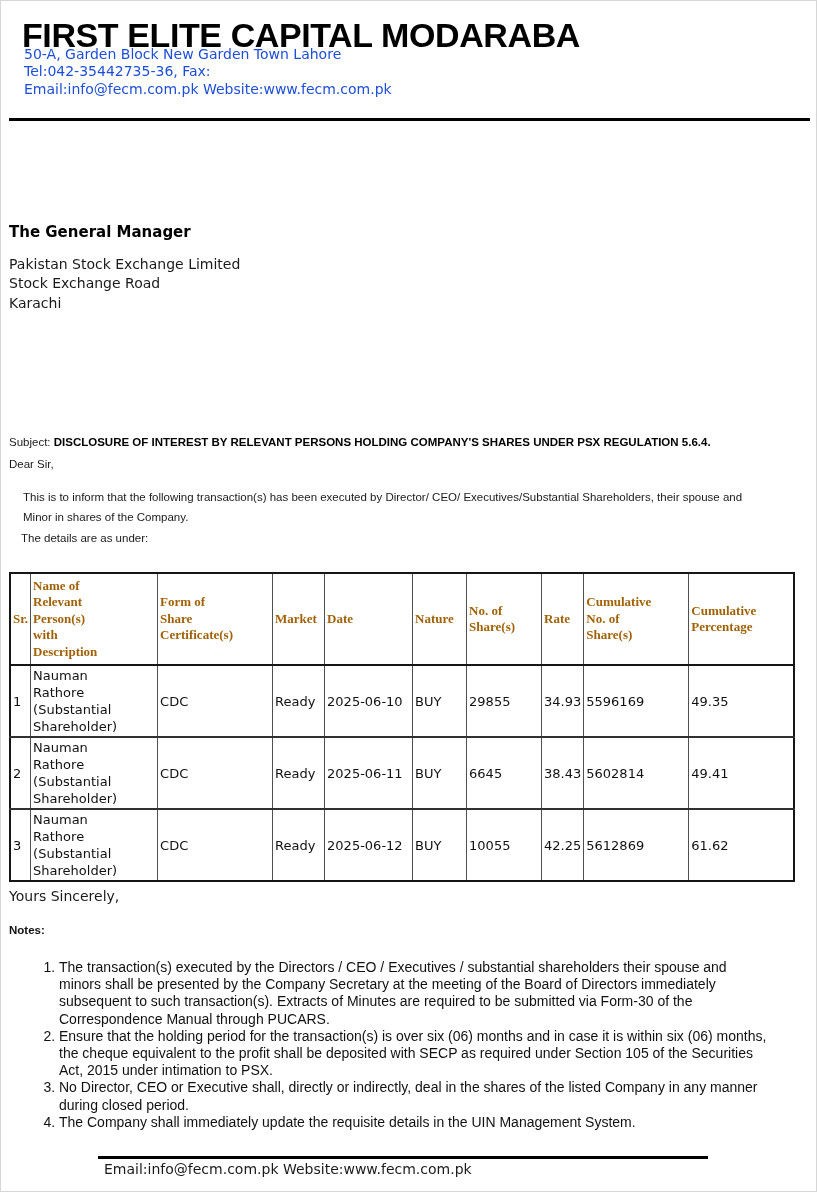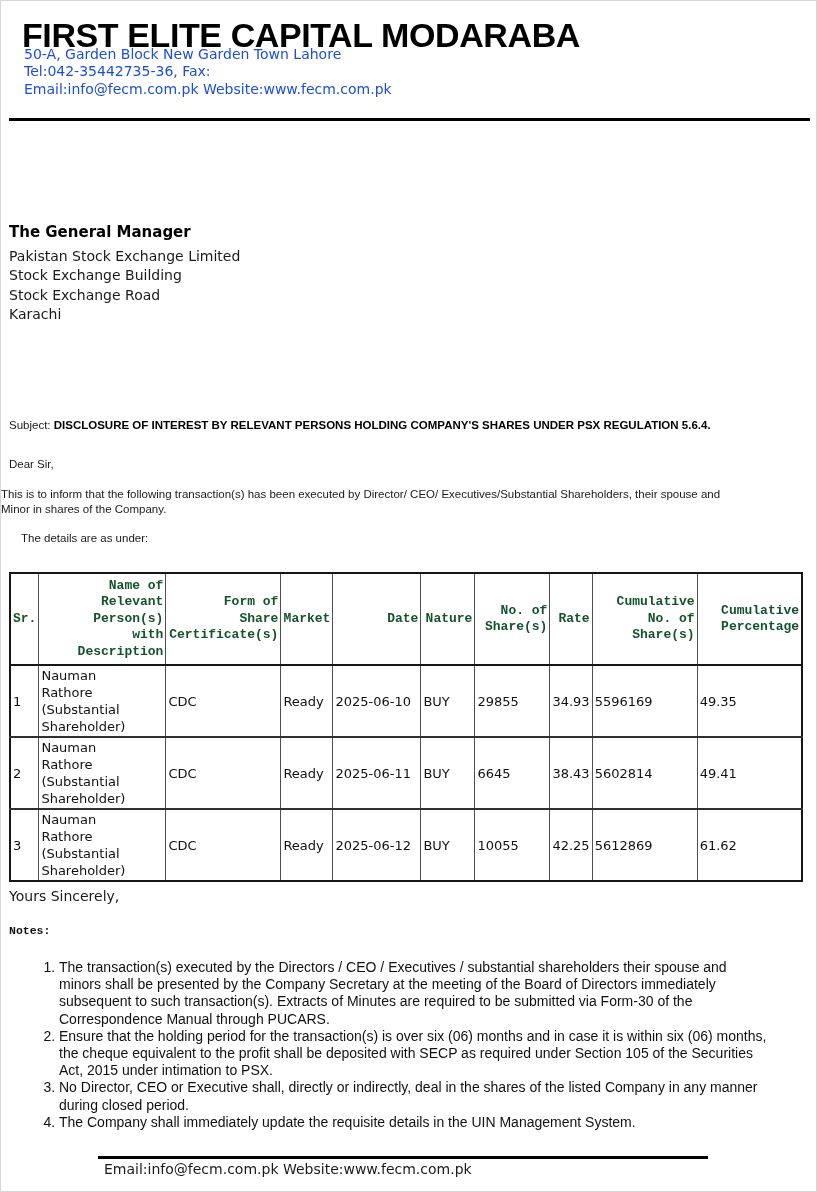--- a/index.html
+++ b/index.html
@@ -12,49 +12,49 @@
 
   
   .lh-title{left:21px;top:15px;font-family:"Liberation Sans",sans-serif;
     font-weight:bold;font-size:34px;letter-spacing:-0.4px;color:#000;white-space:nowrap;}
   .lh-addr{left:23px;top:45px;font-size:14px;line-height:17.4px;color:#1d4ed8;}
   .divider{left:8px;top:117px;width:801px;height:3px;background:#000;}
 
   
   .post-block{left:8px;top:149px;font-size:14px;line-height:19.3px;color:#222;}
   .recipient{left:8px;top:221px;font-size:14px;line-height:19.3px;color:#1a1a1a;}
-  .recipient .r-title{font-size:15px;font-weight:bold;color:#000;margin-bottom:5px;line-height:20px;}
+  .recipient .r-title{font-size:15px;font-weight:bold;color:#000;margin-bottom:13px;line-height:20px;}
 
   
   .small-text{font-family:"Liberation Sans",sans-serif;font-size:11.5px;color:#1a1a1a;}
-  .subject{left:8px;top:418px;white-space:nowrap;}
+  .subject{left:8px;top:435px;white-space:nowrap;}
   .subject b{font-weight:bold;color:#000;}
   .salutation{left:8px;top:457px;}
-  .paragraph{left:0;top:486px;width:745px;line-height:15px;}
+  .paragraph{left:22px;top:486px;width:745px;line-height:20px;}
   .details-intro{left:20px;top:531px;}
 
   
   .tbl-wrap{left:8px;top:571px;}
   table.disclosure{border-collapse:collapse;table-layout:fixed;background:#fff;
     border:2px solid #161616;}
   table.disclosure th,table.disclosure td{
     border:1px solid #4f4f4f;padding:1px 2px;vertical-align:middle;
     overflow:hidden;}
   table.disclosure th{
-    font-family:Liberation Mono, monospace;font-size:13px;font-weight:bold;color:#14532d;
-    text-align:right;line-height:16.5px;white-space:pre-line;height:88px;}
+    font-family:Liberation Serif, serif;font-size:13px;font-weight:bold;color:#a16207;
+    text-align:left;line-height:16.5px;white-space:pre-line;height:88px;}
   table.disclosure thead th{border-bottom:2px solid #161616;}
   table.disclosure td{
     font-family:"DejaVu Sans",sans-serif;font-size:13px;color:#111;
     text-align:left;line-height:17px;height:68px;}
   table.disclosure tbody tr + tr td{border-top:2px solid #303030;}
   td.name-cell{white-space:pre-line;}
 
   .closing{left:8px;top:887px;font-size:14px;color:#1a1a1a;}
-  .notes-label{left:8px;top:923px;font-family:Liberation Mono, monospace;
+  .notes-label{left:8px;top:923px;font-family:Liberation Sans, sans-serif;
     font-size:11.5px;font-weight:bold;color:#111;}
   .notes{left:8px;top:958px;width:760px;font-family:"Liberation Sans",sans-serif;
     font-size:14px;line-height:17.2px;color:#111;}
   .notes ol{margin:0;padding-left:50px;}
   .notes li{margin:0;padding:0;}
 
   .footer-line{left:97px;top:1155px;width:610px;height:3px;background:#000;}
   .footer-text{left:103px;top:1160px;font-size:14px;color:#1a1a1a;white-space:nowrap;}
 </style>
 </head>
@@ -67,21 +67,20 @@
     <div>50-A, Garden Block New Garden Town Lahore</div>
     <div>Tel:042-35442735-36,  Fax:</div>
     <div>Email:info@fecm.com.pk Website:www.fecm.com.pk</div>
   </div>
   <div class="abs divider"></div>
 
 
   <div class="abs recipient">
     <div class="r-title">The General Manager</div>
     <div>Pakistan Stock Exchange Limited</div>
-    <div>Stock Exchange Building</div>
     <div>Stock Exchange Road</div>
     <div>Karachi</div>
   </div>
 
   <div class="abs small-text subject"><span>Subject: </span><b>DISCLOSURE OF INTEREST BY RELEVANT PERSONS HOLDING COMPANY'S SHARES UNDER PSX REGULATION 5.6.4.</b></div>
 
   <div class="abs small-text salutation">Dear Sir,</div>
   <div class="abs small-text paragraph">This is to inform that the following transaction(s) has been executed by Director/ CEO/ Executives/Substantial Shareholders, their spouse and Minor in shares of the Company.</div>
   <div class="abs small-text details-intro">The details are as under:</div>
 

